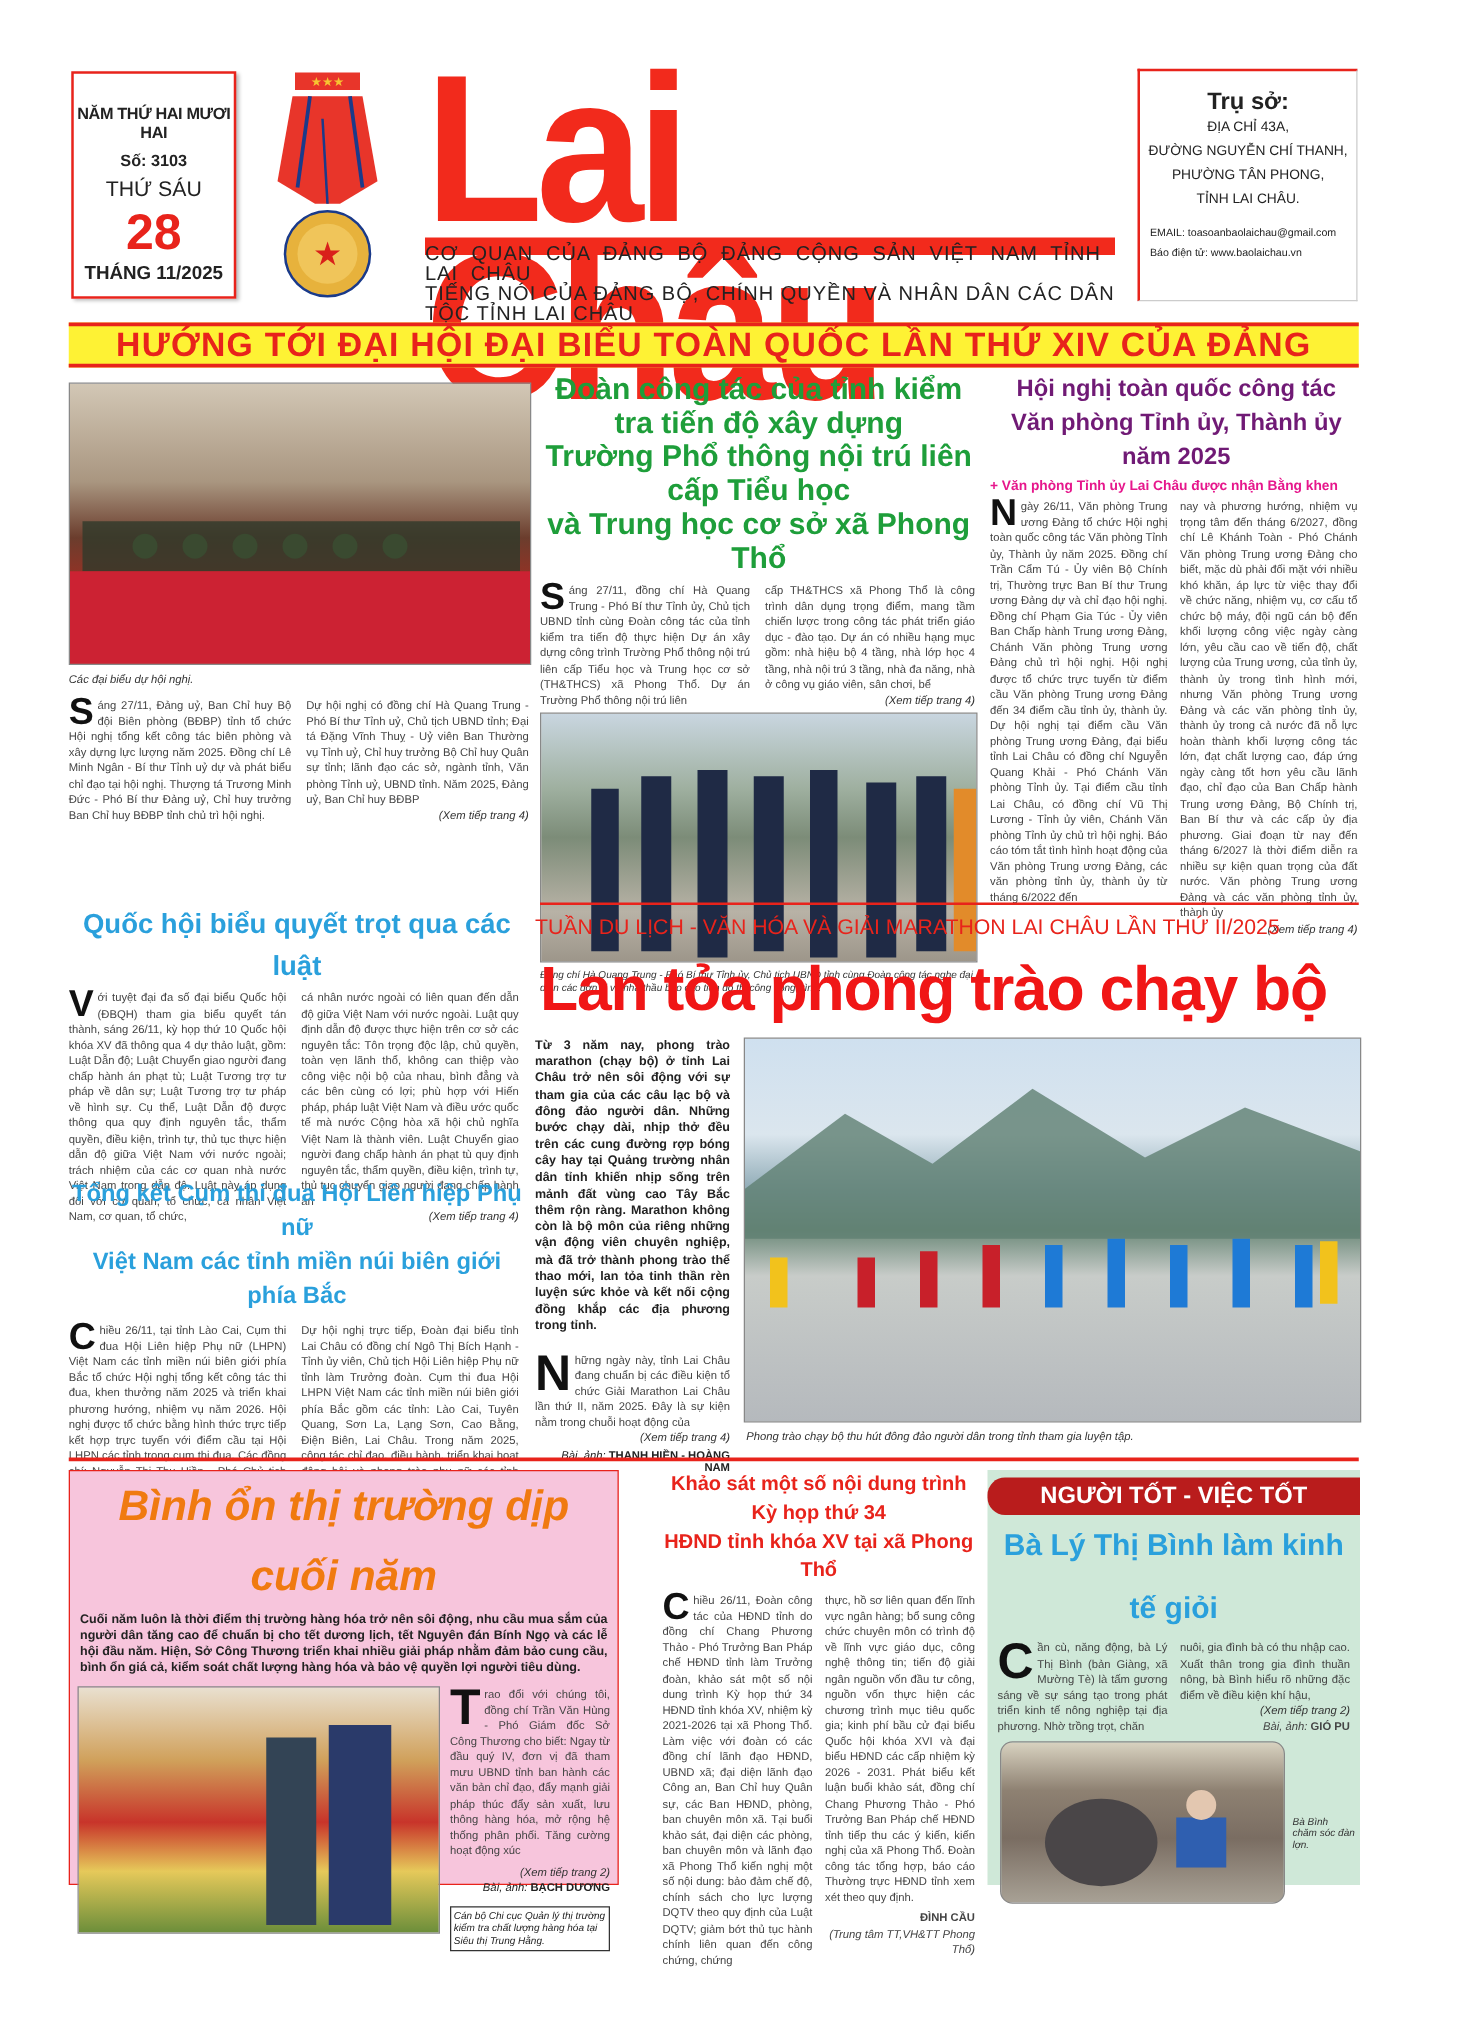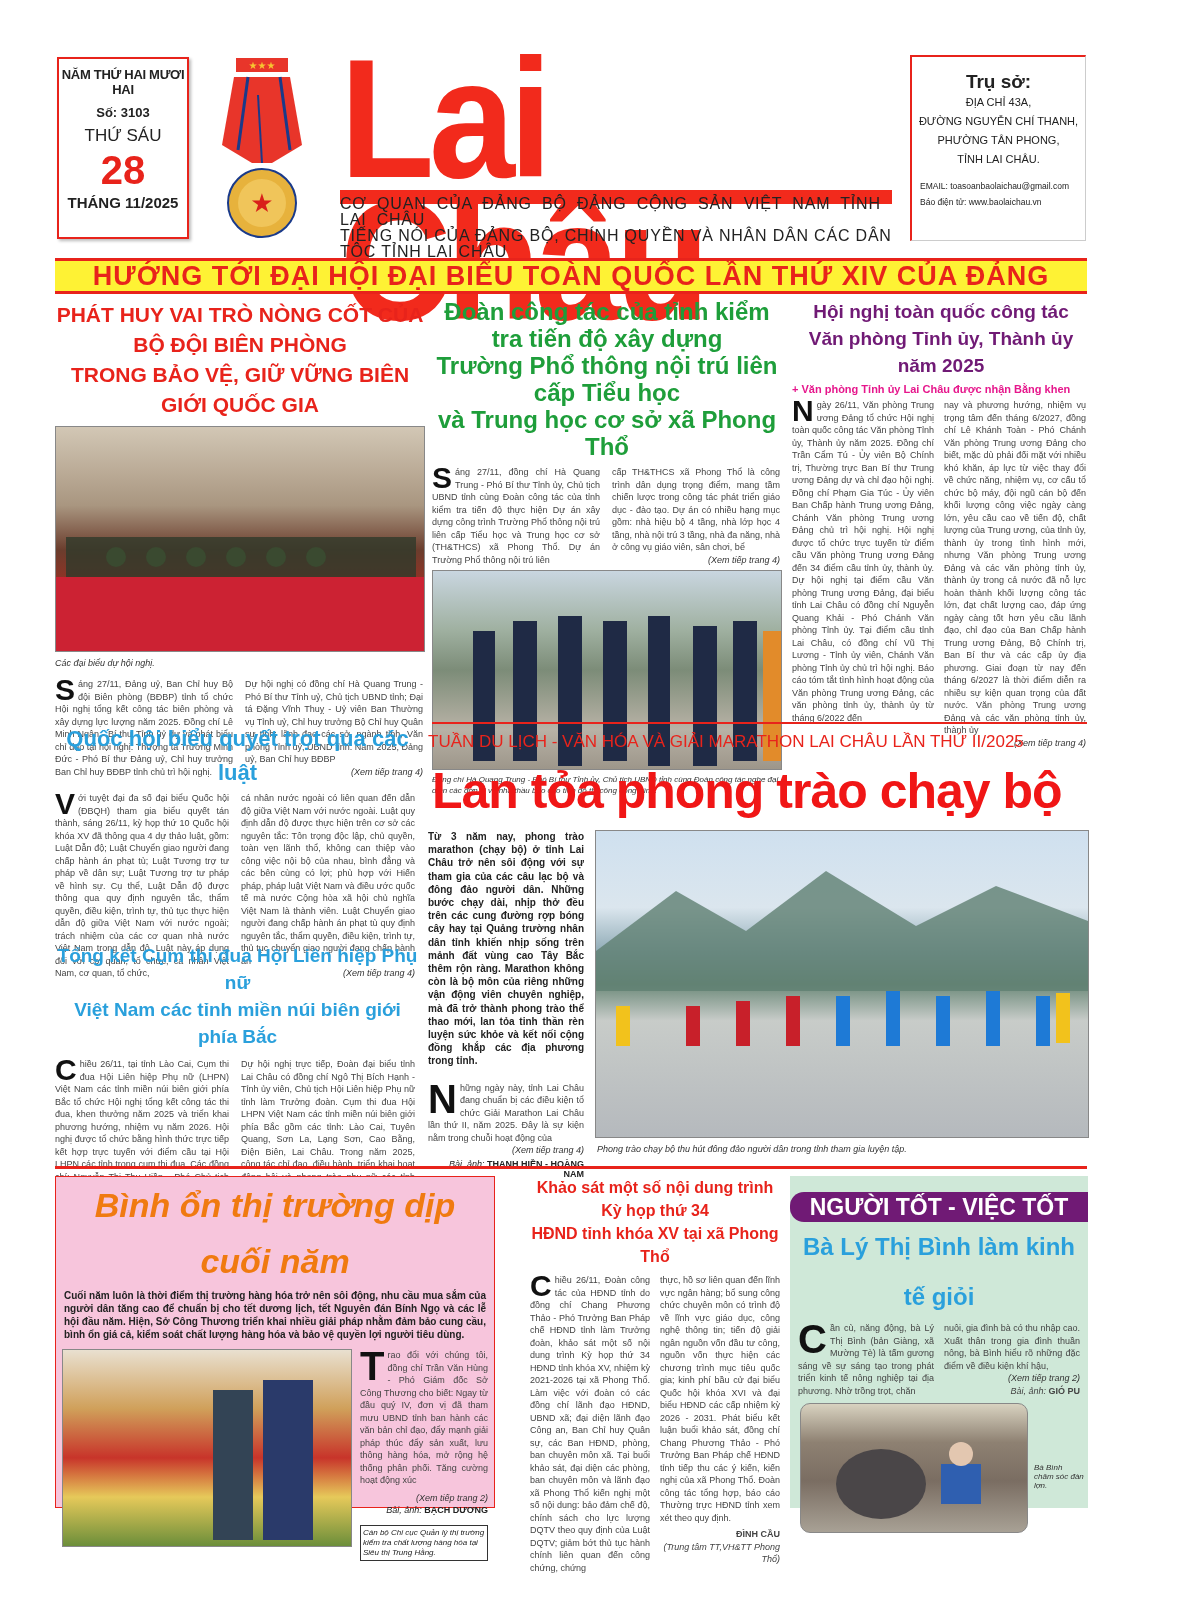--- a/index.html
+++ b/index.html
@@ -1,18 +1,18 @@
 <!DOCTYPE html>
 <html><head>
 <meta charset="utf-8">
 <style>
 *{box-sizing:border-box;margin:0;padding:0}
 body{width:1177px;height:1616px;background:#fff;font-family:"Liberation Sans",sans-serif;color:#222;position:relative;overflow:hidden}
 .abs{position:absolute}
-.datebox{left:57px;top:57px;width:132px;height:182px;border:2px solid #e8231b;text-align:center;box-shadow:2px 2px 3px #bbb;padding-top:8px}
+.datebox{left:57px;top:57px;width:132px;height:182px;border:2px solid #e8231b;text-align:center;box-shadow:2px 2px 3px #bbb;padding-top:24px}
 .datebox .l1{font-size:13px;font-weight:bold;letter-spacing:-0.3px}
 .datebox .l2{font-size:13px;font-weight:bold;margin-top:8px}
 .datebox .l3{font-size:17px;font-weight:normal;margin-top:6px}
 .datebox .l4{font-size:40px;font-weight:bold;color:#e8231b;line-height:44px;margin-top:2px}
 .datebox .l5{font-size:15px;font-weight:bold;margin-top:2px}
 .medal{left:220px;top:55px;width:85px;height:190px}
 .masthead{left:340px;top:48px;width:560px;height:142px;color:#f22a1c;font-family:"Liberation Sans",sans-serif;font-weight:bold;font-size:168px;line-height:142px;letter-spacing:-6px;transform:scaleX(0.92);transform-origin:left}
 .redbar{left:340px;top:190px;width:552px;height:14px;background:#f22a1c}
 .tagline{left:340px;top:196px;width:555px;font-size:16px;letter-spacing:0.8px;color:#222;line-height:16px}
 .tagline .t1{word-spacing:5px}
@@ -69,24 +69,20 @@
  <div class="a">ĐƯỜNG NGUYỄN CHÍ THANH,</div>
  <div class="a">PHƯỜNG TÂN PHONG,</div>
  <div class="a">TỈNH LAI CHÂU.</div>
  <div class="e">EMAIL: toasoanbaolaichau@gmail.com</div>
  <div class="e" style="margin-top:6px">Báo điện tử: www.baolaichau.vn</div>
 </div>
 
 <div class="abs banner">HƯỚNG TỚI ĐẠI HỘI ĐẠI BIỂU TOÀN QUỐC LẦN THỨ XIV CỦA ĐẢNG</div>
 
 <div class="abs" style="left:55px;top:300px;width:370px">
- <div class="rtitle" style="color:#e8231b;font-size:21px;line-height:30px">
-  <div>PHÁT HUY VAI TRÒ NÒNG CỐT CỦA BỘ ĐỘI BIÊN PHÒNG</div>
-  <div>TRONG BẢO VỆ, GIỮ VỮNG BIÊN GIỚI QUỐC GIA</div>
- </div>
  <div class="photo" style="margin-top:6px;height:226px;background:linear-gradient(180deg,#d2c7b5 0%,#a99680 35%,#6b3d2d 55%,#b22a1f 80%,#8e1e18 100%)">
   <svg width="368" height="224">
         <g fill="#2f3a2a" opacity="0.8">
   <rect x="10" y="110" width="350" height="40"></rect>
         </g>
   <g fill="#c23">
           <rect x="0" y="150" width="368" height="74"></rect>
         </g>
   <g fill="#3a4a30">
           <circle cx="60" cy="130" r="10"></circle>
@@ -226,21 +222,21 @@
  <div style="display:flex;gap:10px;margin-top:6px">
   <div class="col" style="width:120px"><span class="drop">C</span><span>hiều 26/11, Đoàn công tác của HĐND tỉnh do đồng chí Chang Phương Thảo - Phó Trưởng Ban Pháp chế HĐND tỉnh làm Trưởng đoàn, khảo sát một số nội dung trình Kỳ họp thứ 34 HĐND tỉnh khóa XV, nhiệm kỳ 2021-2026 tại xã Phong Thổ. Làm việc với đoàn có các đồng chí lãnh đạo HĐND, UBND xã; đại diện lãnh đạo Công an, Ban Chỉ huy Quân sự, các Ban HĐND, phòng, ban chuyên môn xã. Tại buổi khảo sát, đại diện các phòng, ban chuyên môn và lãnh đạo xã Phong Thổ kiến nghị một số nội dung: bảo đảm chế độ, chính sách cho lực lượng DQTV theo quy định của Luật DQTV; giảm bớt thủ tục hành chính liên quan đến công chứng, chứng</span></div>
   <div class="col" style="width:120px"><span>thực, hồ sơ liên quan đến lĩnh vực ngân hàng; bổ sung công chức chuyên môn có trình độ về lĩnh vực giáo dục, công nghệ thông tin; tiến độ giải ngân nguồn vốn đầu tư công, nguồn vốn thực hiện các chương trình mục tiêu quốc gia; kinh phí bầu cử đại biểu Quốc hội khóa XVI và đại biểu HĐND các cấp nhiệm kỳ 2026 - 2031. Phát biểu kết luận buổi khảo sát, đồng chí Chang Phương Thảo - Phó Trưởng Ban Pháp chế HĐND tỉnh tiếp thu các ý kiến, kiến nghị của xã Phong Thổ. Đoàn công tác tổng hợp, báo cáo Thường trực HĐND tỉnh xem xét theo quy định.</span>
    <div style="text-align:right;font-weight:bold;margin-top:4px">ĐÌNH CẦU</div>
    <div style="text-align:right;font-style:italic">(Trung tâm TT,VH&amp;TT Phong Thổ)</div>
   </div>
  </div>
 </div>
 
 <div class="abs mint" style="left:790px;top:1176px;width:298px;height:332px">
- <div style="background:#701a75;color:#fff;font-size:23px;font-weight:bold;text-align:center;line-height:30px;border-radius:14px 0 0 14px;margin:16px 0 0 0">NGƯỜI TỐT - VIỆC TỐT</div>
+ <div style="background:#b91c1c;color:#fff;font-size:19px;font-weight:bold;text-align:center;line-height:30px;border-radius:14px 0 0 14px;margin:6px 0 0 0">NGƯỜI TỐT - VIỆC TỐT</div>
  <div class="rtitle" style="color:#2aa0dc;font-size:24px;line-height:50px">Bà Lý Thị Bình làm kinh tế giỏi</div>
  <div style="display:flex;gap:10px;padding:0 8px">
   <div class="col" style="width:136px"><span class="drop" style="font-size:40px;line-height:34px">C</span><span>ần cù, năng động, bà Lý Thị Bình (bản Giàng, xã Mường Tè) là tấm gương sáng về sự sáng tạo trong phát triển kinh tế nông nghiệp tại địa phương. Nhờ trồng trọt, chăn</span></div>
   <div class="col" style="width:136px"><span>nuôi, gia đình bà có thu nhập cao. Xuất thân trong gia đình thuần nông, bà Bình hiểu rõ những đặc điểm về điều kiện khí hậu,</span>
    <div class="more">(Xem tiếp trang 2)</div>
    <div style="font-size:9px;text-align:right"><i>Bài, ảnh:</i> <b>GIÓ PU</b></div>
   </div>
  </div>
  <div style="display:flex;gap:6px;padding:6px 0 0 10px">
   <div class="photo" style="width:228px;height:130px;border-radius:10px;background:linear-gradient(180deg,#d8d2c0 0%,#8e8172 30%,#7a6d62 60%,#a8a195 100%)">

